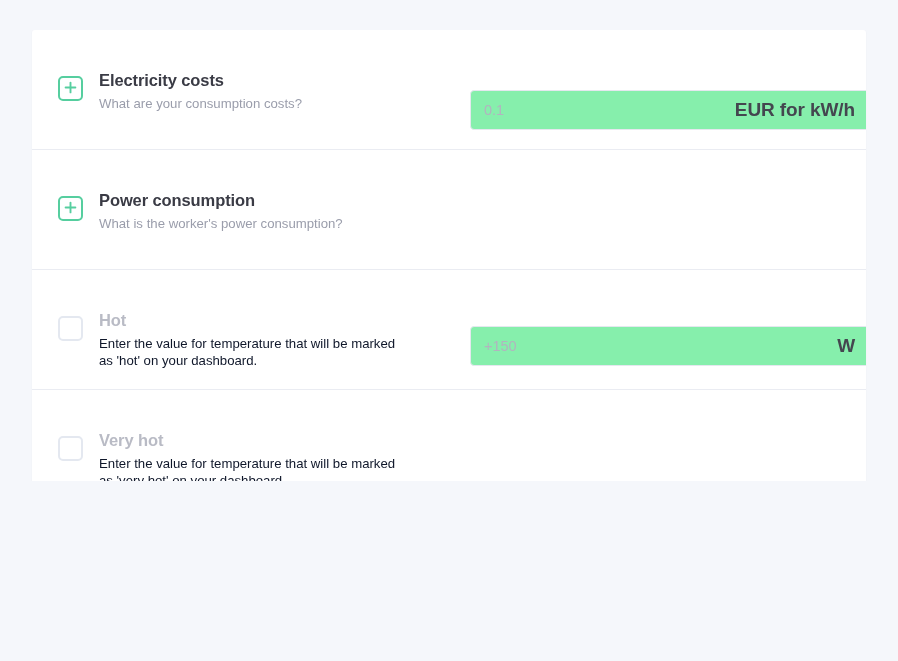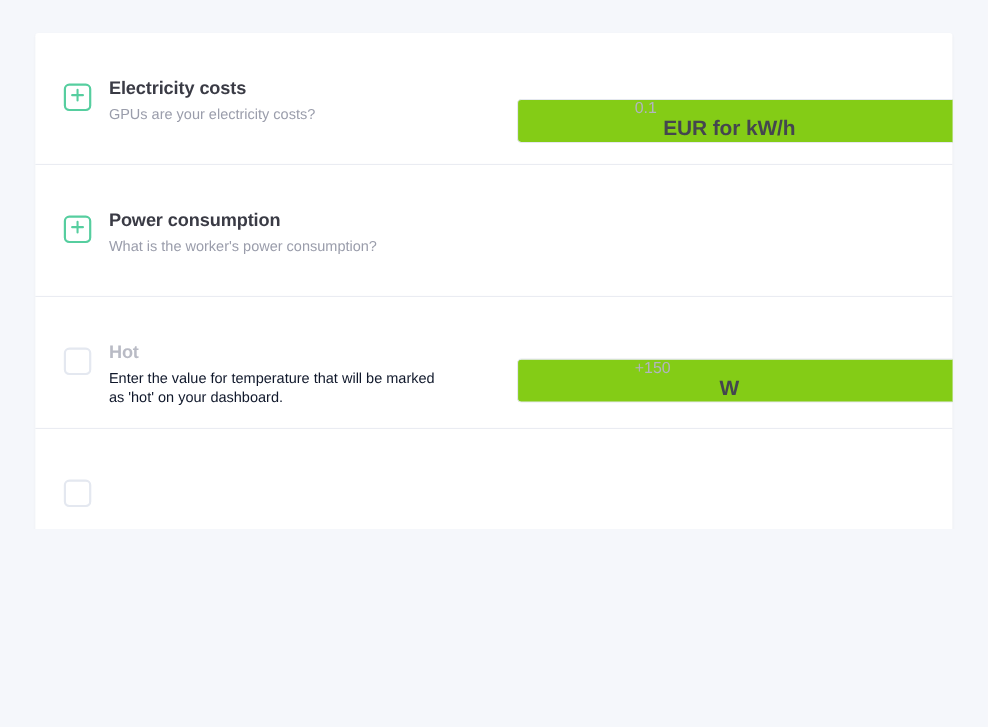--- a/index.html
+++ b/index.html
@@ -91,23 +91,22 @@
   .field-wrap {
     position: absolute;
     left: 438px;
     width: 400px;
     height: 40px;
     display: flex;
     align-items: center;
     border-radius: 4px;
   }
   .field-enabled {
-    background: #84cc16;
+    background: #86efac;
     border: 1px solid #e5e8ef;
-    flex-direction: column;
   }
   .field-disabled {
     background: #f0f1f5;
     border: 1px solid #f0f1f5;
   }
   .field-input {
     flex: 1 1 auto;
     border: none; outline: none; background: transparent;
     font-family: inherit;
     font-size: 14.5px;
@@ -145,21 +144,21 @@
     <div class="setting-row row-h-1">
       <div class="checkbox checked">
         <span class="plus-icon">
           <svg width="13" height="13" viewBox="0 0 13 13">
             <path d="M6.5 1.6 L6.5 11.4 M1.6 6.5 L11.4 6.5" stroke="#56ce9f" stroke-width="1.9" stroke-linecap="round"></path>
           </svg>
         </span>
       </div>
       <div class="label-block">
         <div class="setting-title">Electricity costs</div>
-        <div class="setting-desc">GPUs are your electricity costs?</div>
+        <div class="setting-desc">What are your consumption costs?</div>
       </div>
       <div class="field-wrap field-enabled fp-1">
         <input class="field-input" type="text" value="" placeholder="0.1" style="">
         <span class="field-suffix">EUR for kW/h</span>
       </div>
     </div>
 
     <div class="setting-row row-h-2">
       <div class="checkbox checked">
         <span class="plus-icon">
@@ -189,20 +188,24 @@
       <div class="field-wrap field-disabled fp-3">
         <input class="field-input" type="text" disabled="" value="" placeholder="75" style="">
         <span class="field-suffix">°C</span>
       </div>
     </div>
 
     <div class="setting-row row-h-4 row-disabled">
       <div class="checkbox unchecked">
         <span></span>
       </div>
+      <div class="label-block">
+        <div class="setting-title">Very hot</div>
+        <div class="setting-desc">Enter the value for temperature that will be marked as 'very hot' on your dashboard.</div>
+      </div>
 
     </div>
 
     <div class="setting-row row-h-5 row-disabled-strong">
       <div class="checkbox unchecked">
         <span></span>
       </div>
 
     </div>
 

